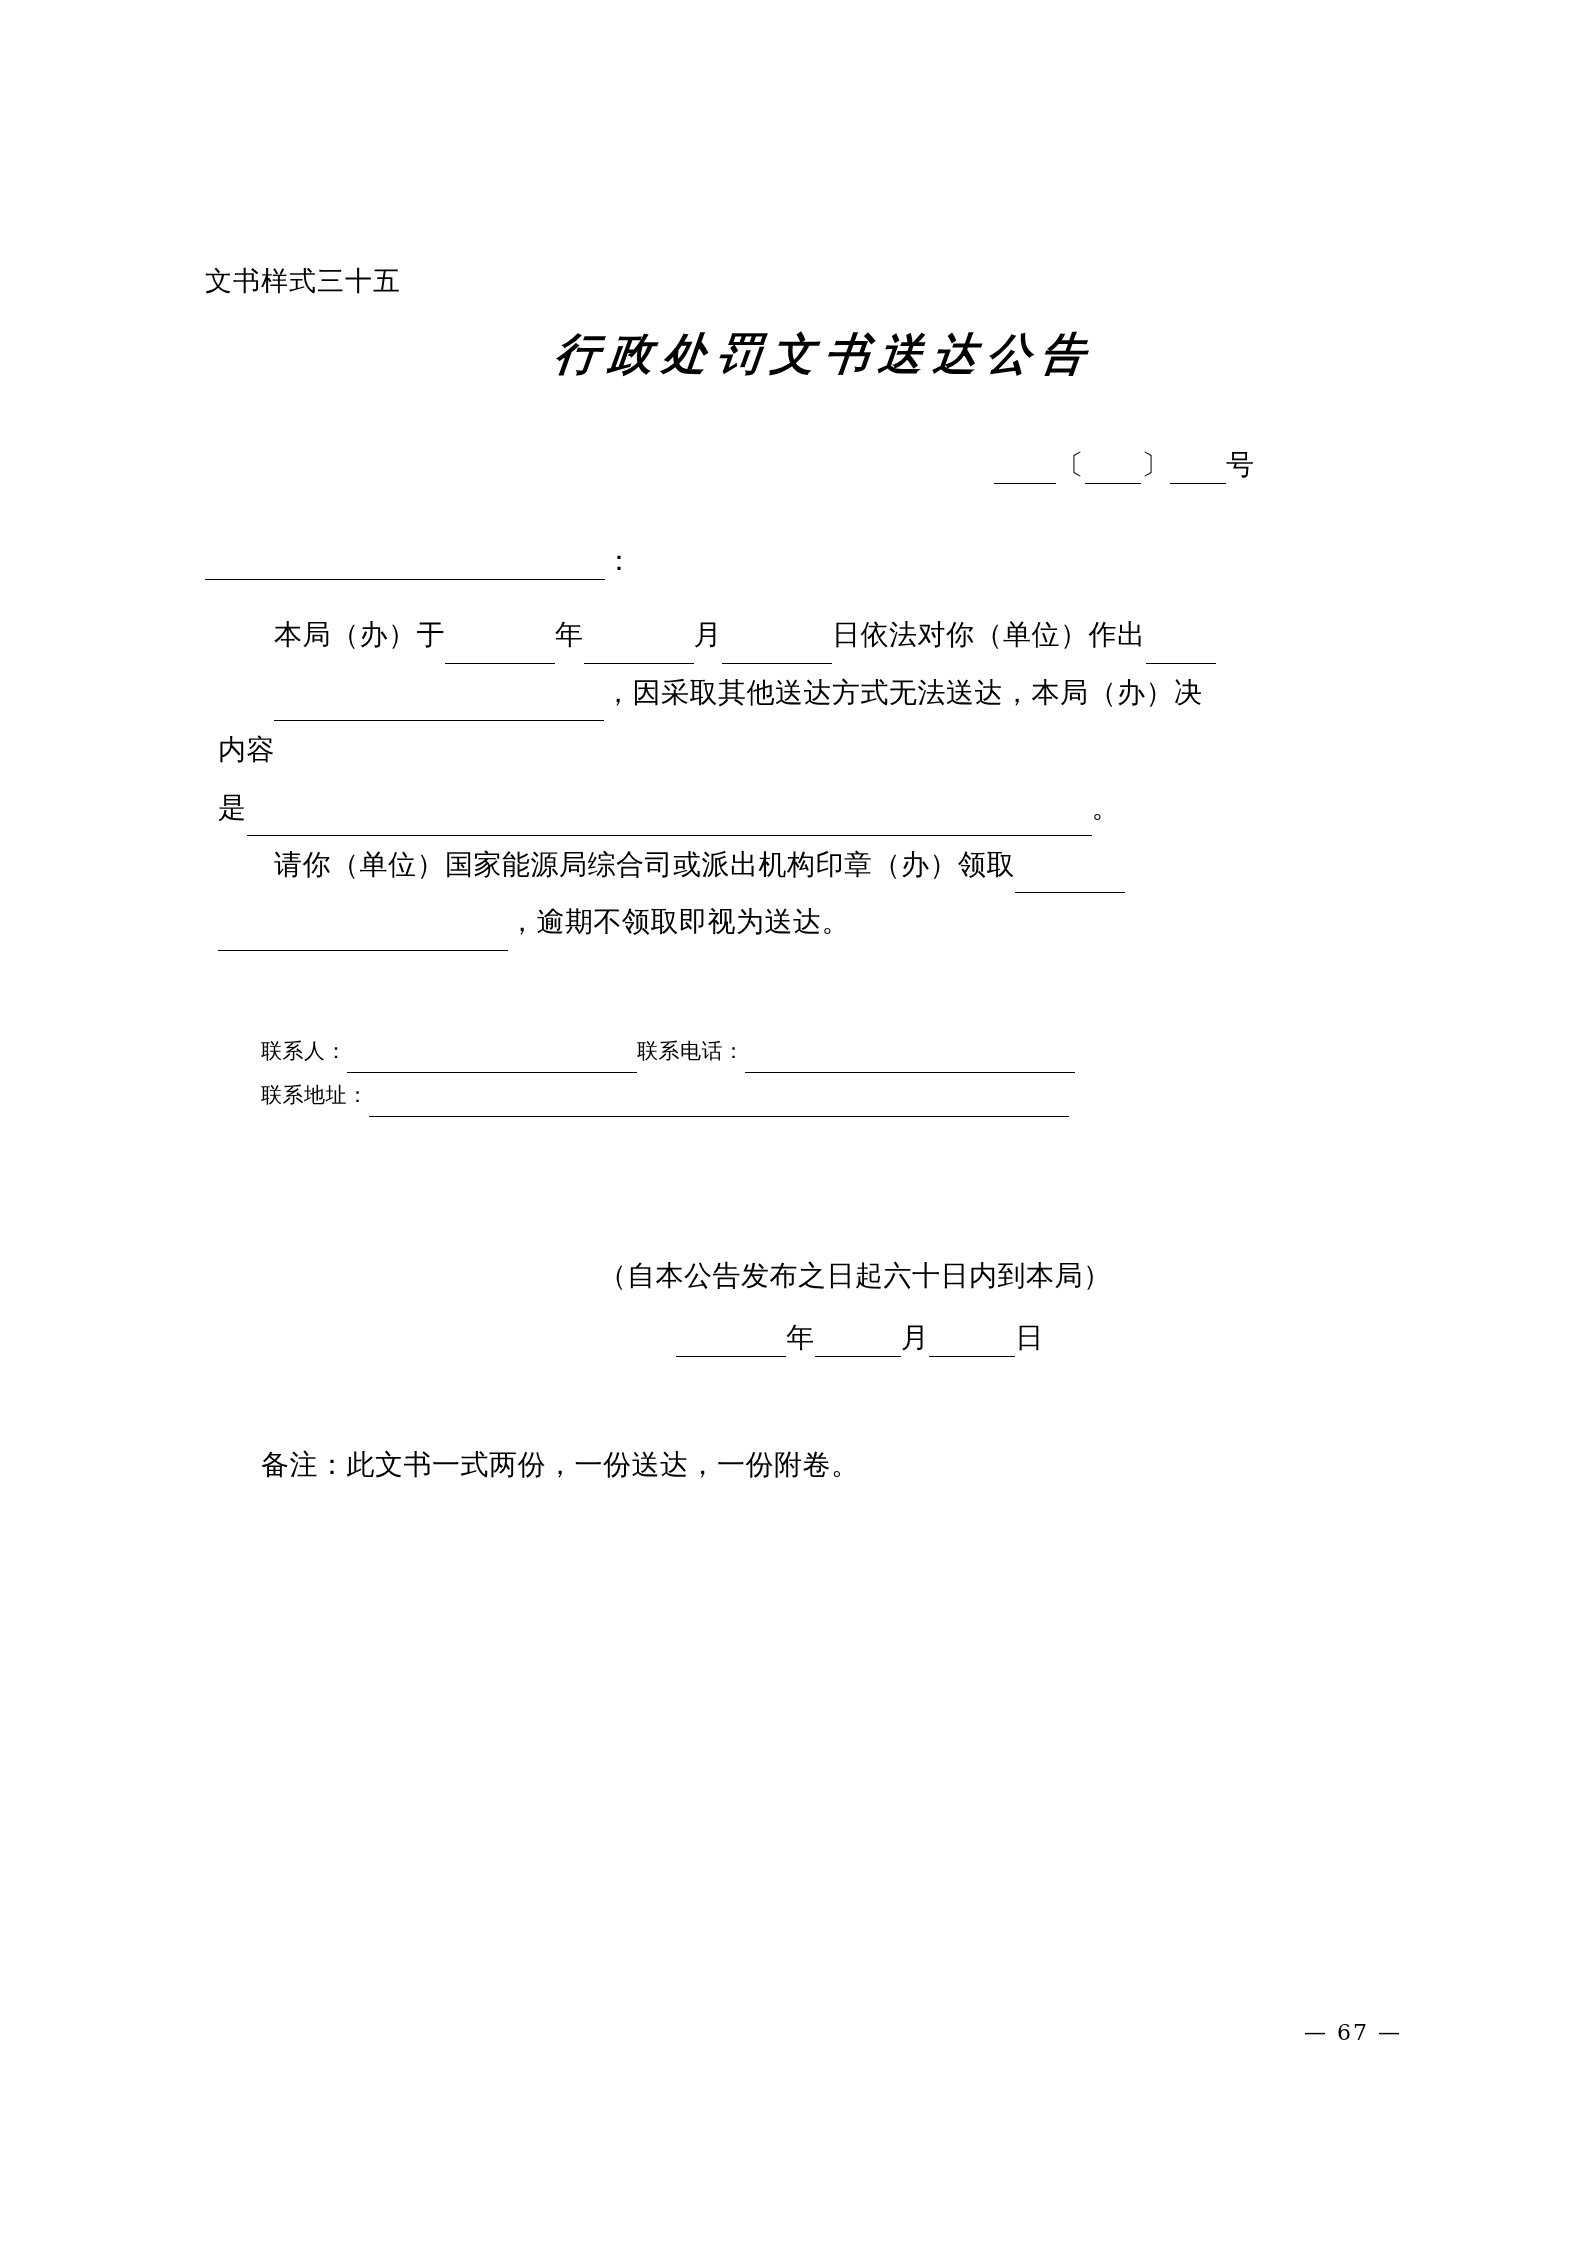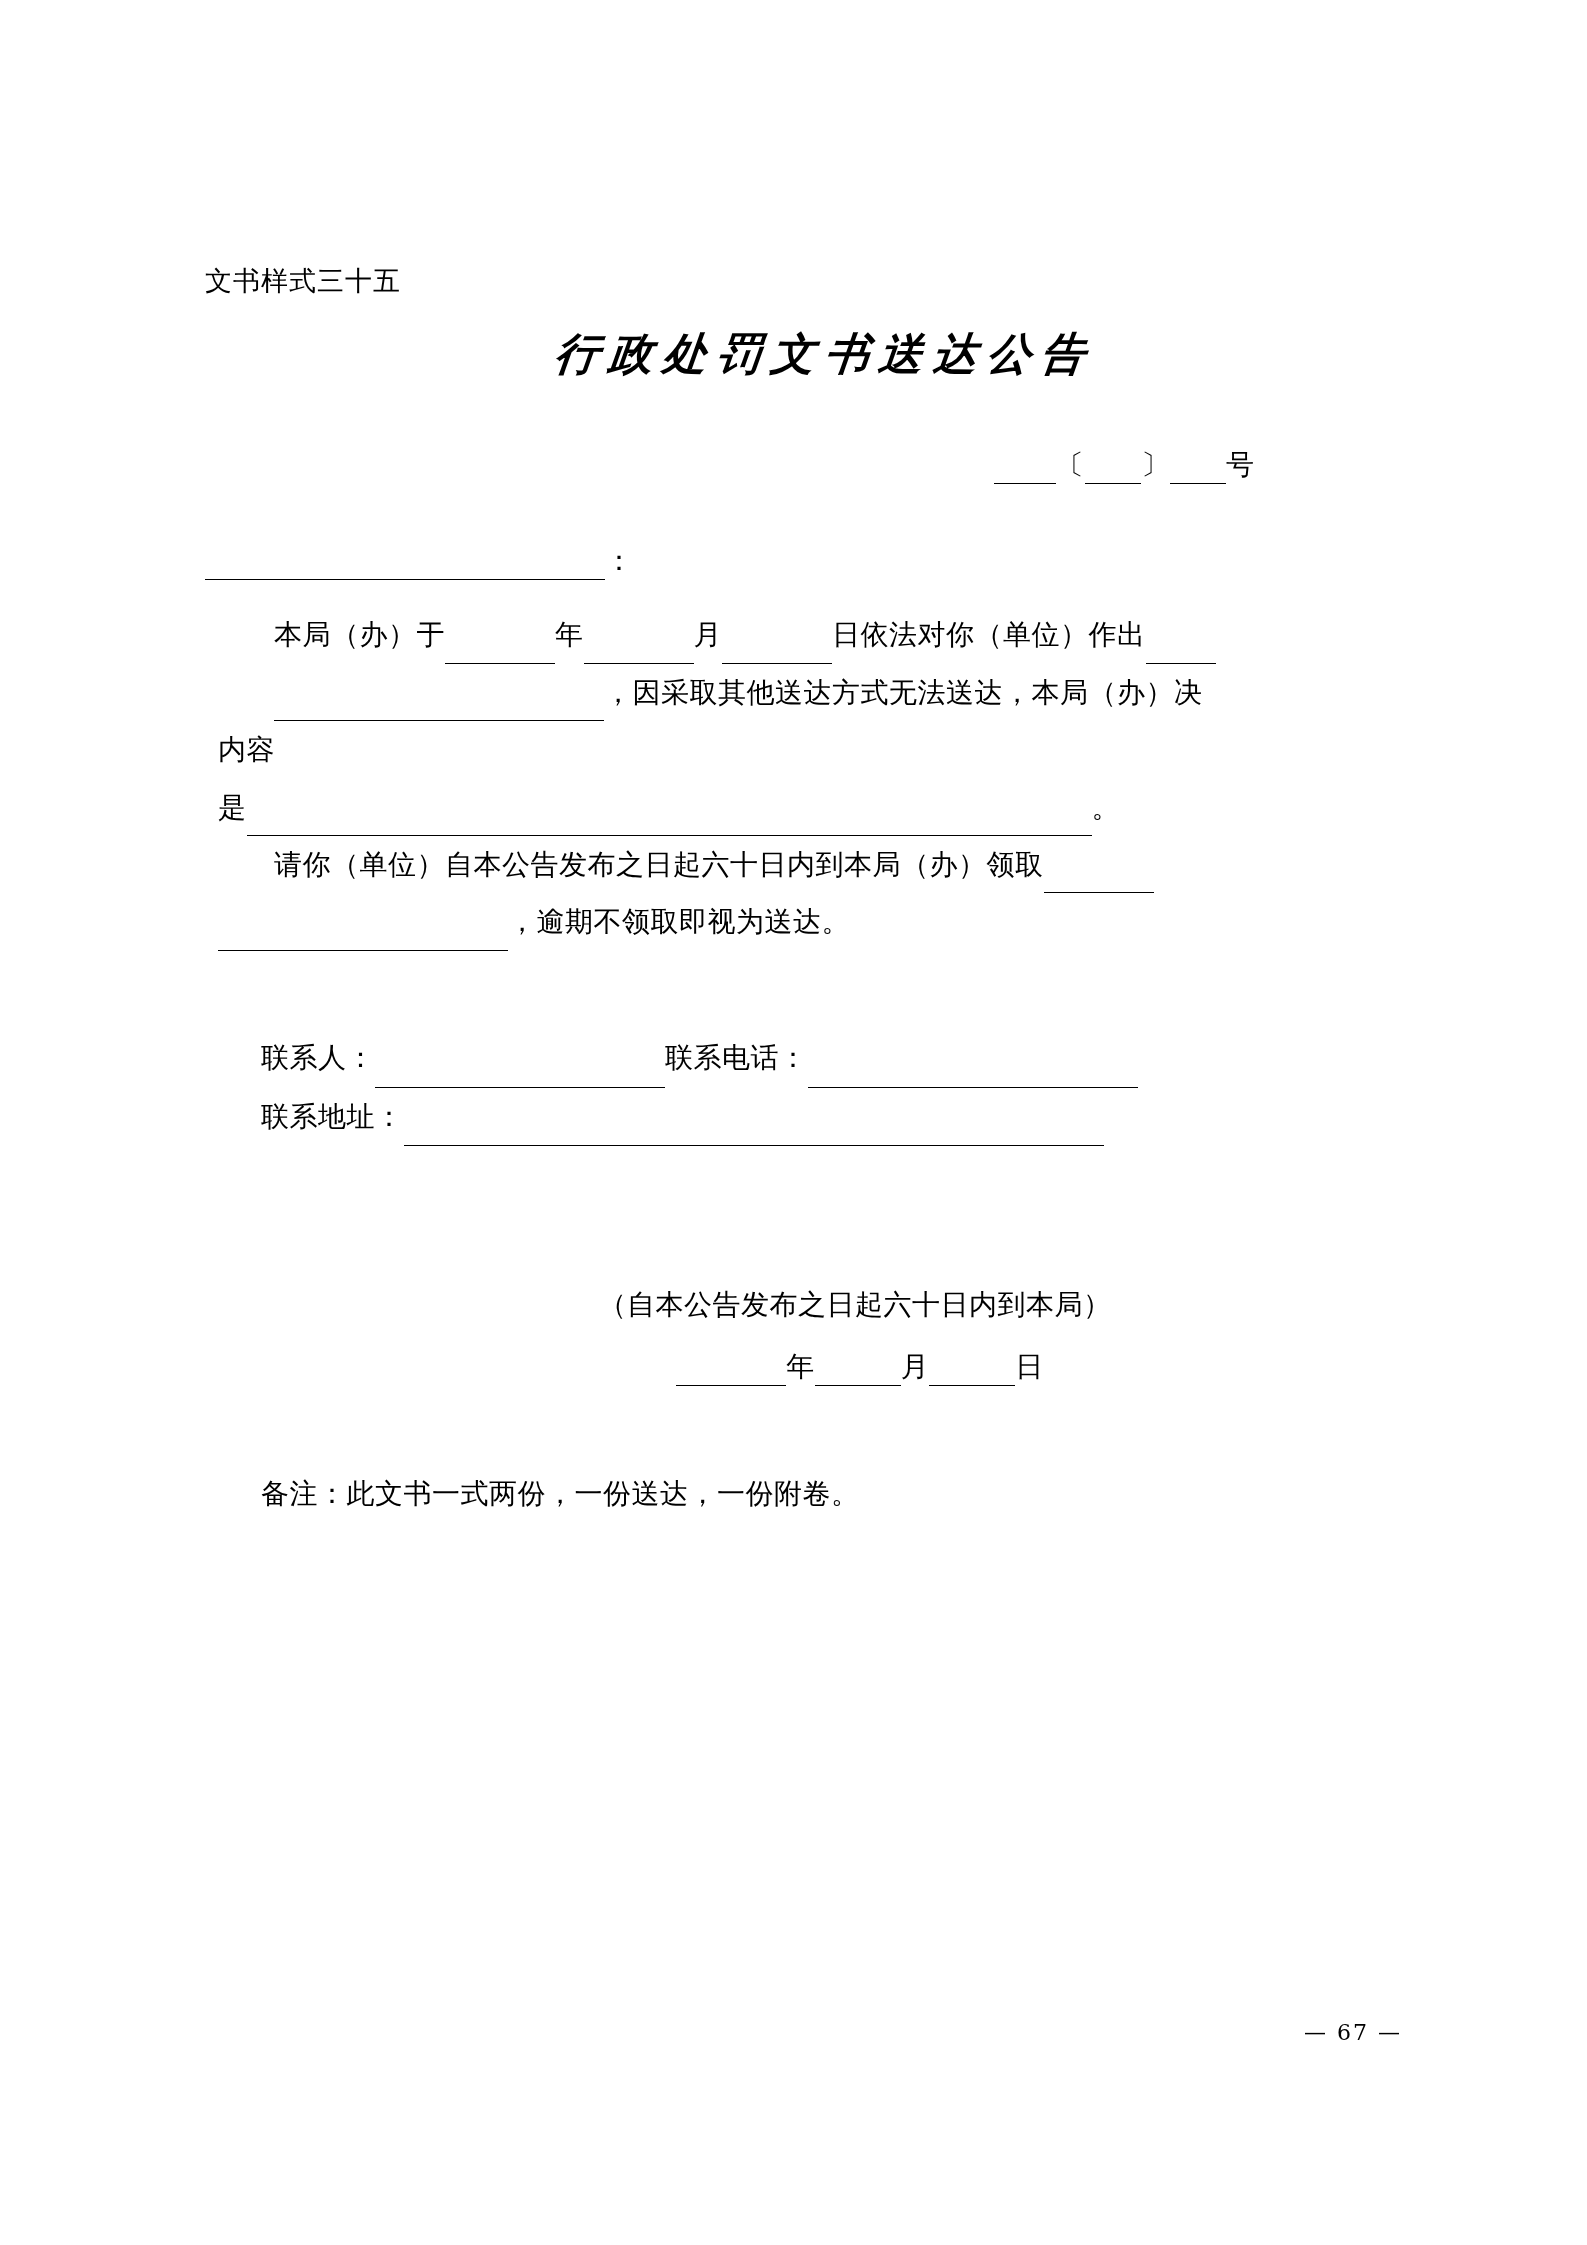--- a/index.html
+++ b/index.html
@@ -99,21 +99,21 @@
 
   .notice {
     margin-top: 72px;
     font-size: 27px;
     padding-left: 56px;
     letter-spacing: 0.5px;
   }
 
   .contacts {
     margin-top: 78px;
-    font-size: 28px;
+    font-size: 21px;
     line-height: 2.1;
     padding-left: 56px;
     letter-spacing: 0.5px;
   }
 
   .seal {
     margin-top: 140px;
     text-align: center;
     font-size: 28px;
     letter-spacing: 0.5px;
@@ -173,21 +173,21 @@
 
       <div class="para">
         <span>内容</span>
       </div>
 
       <div class="para">
         <span>是</span><span class="fill w845"></span><span>。</span>
       </div>
 
       <div class="para indent2">
-        <span>请你（单位）自本公告发布之日起六十日内到本局（办）领取</span><span class="fill w110"></span>
+        <span>请你（单位）国家能源局综合司或派出机构印章（办）领取</span><span class="fill w110"></span>
       </div>
 
       <div class="para">
         <span class="fill w290"></span><span>，逾期不领取即视为送达。</span>
       </div>
 
     </div>
 
 
     <div class="contacts">

